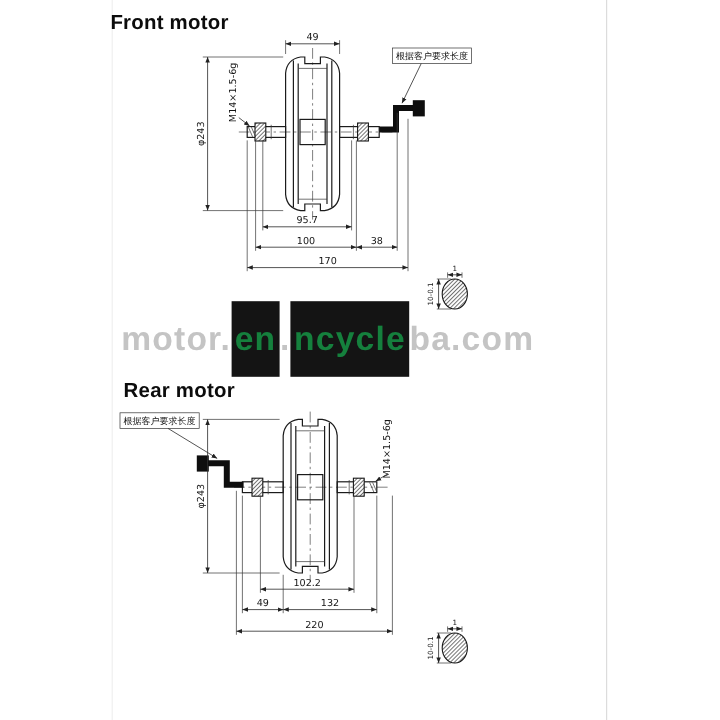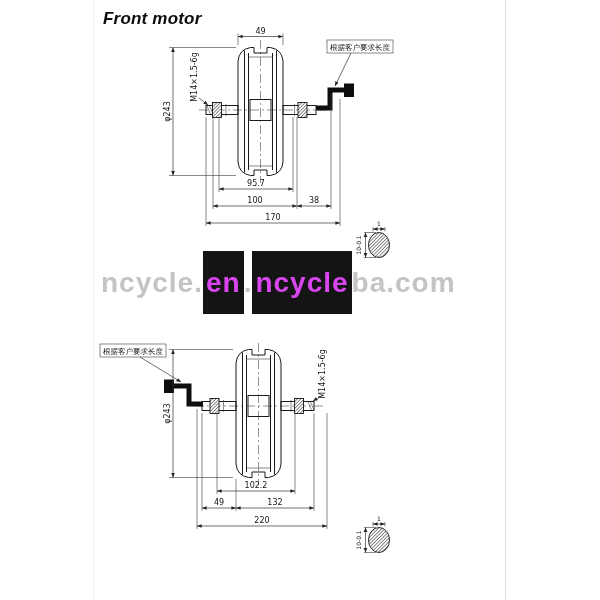--- a/index.html
+++ b/index.html
@@ -1,45 +1,46 @@
 <!DOCTYPE html>
 <html><head>
 <meta charset="utf-8">
 <style>
   html,body{margin:0;padding:0;background:#ffffff;}
   #page{position:relative;width:600px;height:600px;background:#ffffff;overflow:hidden;font-family:"Liberation Sans",sans-serif;}
   .edge{position:absolute;top:0;width:1px;height:600px;}
   .motor-title{position:absolute;font-weight:bold;font-size:17px;color:#0c0c0c;letter-spacing:0.2px;}
-  #front-title{left:103px;top:9px;font-style:italic;}
+  #front-title{left:92px;top:9px;}
   #rear-title{left:103px;top:316px;}
   #watermark{position:absolute;left:101px;top:267px;font-size:28px;font-weight:bold;color:#c4c4c4;letter-spacing:1px;white-space:nowrap;}
-  #watermark .boxed{background:#141414;color:#d946ef;padding:16px 3px;}
+  #watermark .boxed{background:#141414;color:#15803d;padding:16px 3px;}
   svg.canvas{position:absolute;left:0;top:0;}
   .obj{fill:none;stroke:#1b1b1b;stroke-width:1;}
   .thin{fill:none;stroke:#3a3a3a;stroke-width:0.6;}
   .dim{fill:none;stroke:#333333;stroke-width:0.7;}
   .cl{fill:none;stroke:#666666;stroke-width:0.7;stroke-dasharray:9 3 2 3;}
   .cable{fill:none;stroke:#0e0e0e;stroke-width:5;stroke-linejoin:miter;}
   .hatched{fill:url(#hatch);stroke:#141414;stroke-width:0.9;}
   .blk{fill:#0e0e0e;stroke:none;}
   text{font-family:"DejaVu Sans",sans-serif;fill:#141414;}
   .dimtxt{font-size:8px;text-anchor:middle;}
   .dimtxt-sm{font-size:6px;text-anchor:middle;}
   .cn{font-size:7.5px;text-anchor:middle;}
 </style>
 </head>
 <body>
 
 <div id="page">
   <div class="edge" style="left:93px;background:#efefef;"></div>
   <div class="edge" style="left:505px;background:#dcdcdc;"></div>
 
-  <div id="watermark"><span>ncycle.</span><span class="boxed">en</span><span>.</span><span class="boxed">ncycle</span><span>ba.com</span></div>
+  <div id="watermark"><span>motor.</span><span class="boxed">en</span><span>.</span><span class="boxed">ncycle</span><span>ba.com</span></div>
 
   <div class="motor-title" id="front-title">Front motor</div>
+  <div class="motor-title" id="rear-title">Rear motor</div>
 
   <svg class="canvas" width="600" height="600" viewBox="0 0 600 600">
     <defs>
       <marker id="arr" viewBox="0 0 10 10" refX="9.5" refY="5" markerWidth="7" markerHeight="7" orient="auto-start-reverse">
         <path d="M0,1.2 L9.5,5 L0,8.8 Z" fill="#222222"></path>
       </marker>
       <pattern id="hatch" width="2.4" height="2.4" patternUnits="userSpaceOnUse" patternTransform="rotate(45)">
         <rect width="2.4" height="2.4" fill="#fdfdfd"></rect>
         <line x1="0" y1="0" x2="0" y2="2.4" stroke="#1c1c1c" stroke-width="1"></line>
       </pattern>

